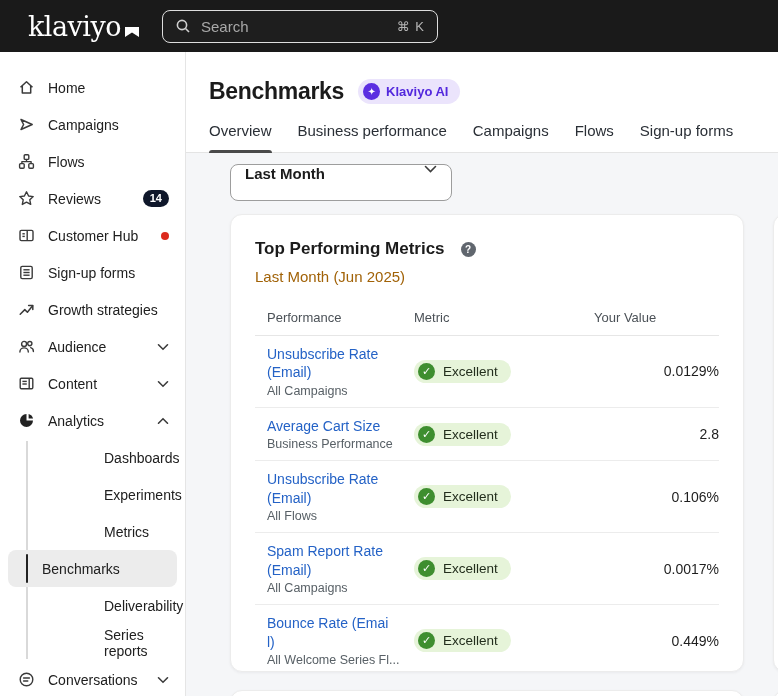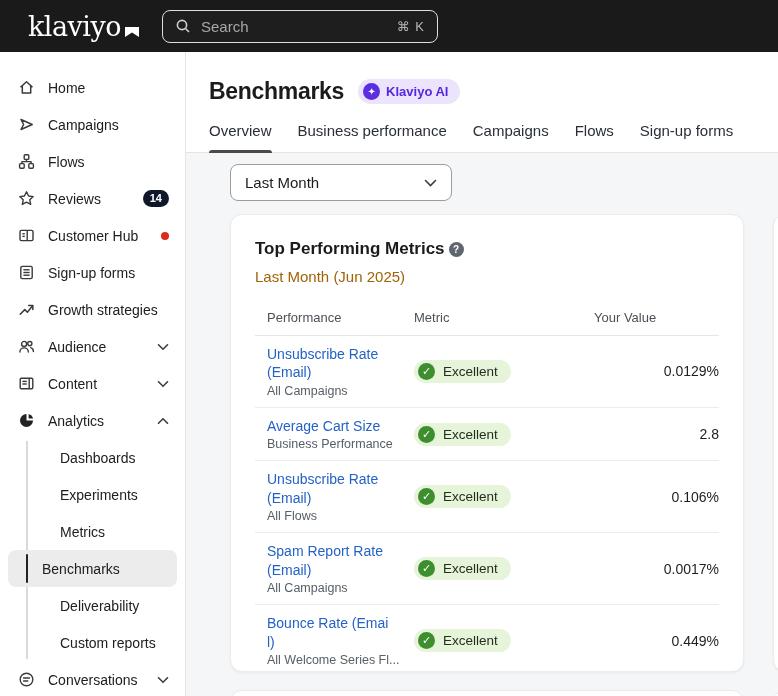--- a/index.html
+++ b/index.html
@@ -25,21 +25,21 @@
     font-size:14px; color:#202020; cursor:pointer; }
   .side-item .icon { width:17px; height:17px; flex:none; display:flex; align-items:center; }
   .side-item svg { stroke:#3a3a3a; }
   .count-badge { margin-left:auto; background:#0f172a; color:#fff; font-size:11px; font-weight:700;
     border-radius:10px; padding:3px 7px; line-height:1; }
   .red-dot { margin-left:auto; width:8px; height:8px; border-radius:50%; background:#dc2a1d; }
   .chev { margin-left:auto; display:flex; }
   .sub-list { position:relative; }
   .sub-list::before { content:""; position:absolute; left:26px; top:2px; bottom:2px; width:1.5px; background:#d9d9d9; }
   .sub-item { height:37px; display:flex; align-items:center; padding-left:60px; font-size:14px;
-    color:#202020; position:relative; cursor:pointer; }
+    color:#202020; position:relative; cursor:pointer;margin-left:44px; }
   .sub-item.selected { background:#ececec; border-radius:8px; margin:0 8px; padding-left:34px; }
   .sub-item.selected::before { content:""; position:absolute; left:17.5px; top:4px; bottom:4px;
     width:2.5px; border-radius:2px; background:#222; }
 
   
   .main { flex:1; min-width:0; display:flex; flex-direction:column; }
   .main-header { background:#fff; padding:26px 0 0 23px; border-bottom:1px solid #e4e4e4; }
   .title-row { display:flex; align-items:center; gap:14px; }
   .page-title { font-size:23px; font-weight:700; color:#1b1b1b; letter-spacing:-0.3px; }
   .ai-badge { display:inline-flex; align-items:center; gap:6px; background:#ebe4fc; border-radius:999px;
@@ -48,33 +48,33 @@
     display:flex; align-items:center; justify-content:center; font-size:10px; line-height:1; }
   .ai-badge-text { font-size:13px; font-weight:700; color:#5328dd; }
   .tabs { display:flex; gap:26px; margin-top:17px; }
   .tab { font-size:15px; color:#2a2f36; padding-bottom:13px; position:relative; cursor:pointer; }
   .tab.active::after { content:""; position:absolute; left:0; right:0; bottom:-1px; height:3px;
     background:#4a4a4a; border-radius:3px 3px 0 0; }
 
   
   .content { flex:1; background:#f5f6f8; padding:11px 0 0 44px; overflow:hidden; }
   .select { width:222px; height:37px; background:#fff; border:1px solid #9d9d9d; border-radius:8px;
-    display:flex; align-items:center; justify-content:space-between; padding:0 14px; cursor:pointer; }
+    display:flex; align-items:flex-start; justify-content:space-between; padding:0 14px; cursor:pointer;font-weight:bold; }
   .select-label { font-size:15px; color:#1c1c1c; }
   .cards-row { display:flex; gap:29px; margin-top:13px; }
   .card { background:#fff; border-radius:12px; border:1px solid #ececec;
     box-shadow:0 1px 3px rgba(20,20,40,0.05); }
   .main-card { width:514px; height:458px; padding:24px; flex:none; }
   .side-card { width:180px; height:458px; flex:none; }
   .bottom-row { margin-top:18px; display:flex; gap:29px; }
   .bottom-card { width:514px; height:80px; flex:none; }
   .bottom-side-card { width:180px; height:80px; flex:none; }
 
   
-  .card-title-row { display:flex; align-items:center; gap:4px; }
+  .card-title-row { display:flex; align-items:center; gap:16px; }
   .card-title { font-size:17px; font-weight:700; color:#1b1b1b; }
   .help-icon { width:15px; height:15px; border-radius:50%; background:#60666e; color:#fff;
     font-size:10px; font-weight:700; display:flex; align-items:center; justify-content:center; cursor:pointer; }
   .card-subtitle { margin-top:9px; font-size:15px; color:#a16207; }
   .table { margin-top:25px; }
   .thead { display:grid; grid-template-columns:147px 180px 1fr; padding:0 0 10px 12px;
     border-bottom:1px solid #e6e6e6; font-size:13px; color:#4b5157; }
   .th-value { }
   .trow { display:grid; grid-template-columns:147px 180px 1fr; padding:9px 0 9px 12px;
     border-bottom:1px solid #ececec; align-items:center; }
@@ -251,21 +251,21 @@
       <div class="sub-item">
         <span>Metrics</span>
       </div>
       <div class="sub-item selected">
         <span>Benchmarks</span>
       </div>
       <div class="sub-item">
         <span>Deliverability</span>
       </div>
       <div class="sub-item">
-        <span>Custom reports</span>
+        <span>Series reports</span>
       </div>
     </div>
 
     <div class="side-item">
       <span class="icon">
         <svg width="17" height="17" viewBox="0 0 17 17" fill="none" stroke-width="1.4" stroke-linecap="round">
           <circle cx="8.5" cy="8.5" r="6.3"></circle>
           <line x1="5.6" y1="7" x2="11.4" y2="7"></line>
           <line x1="5.6" y1="10" x2="9.8" y2="10"></line>
         </svg>

